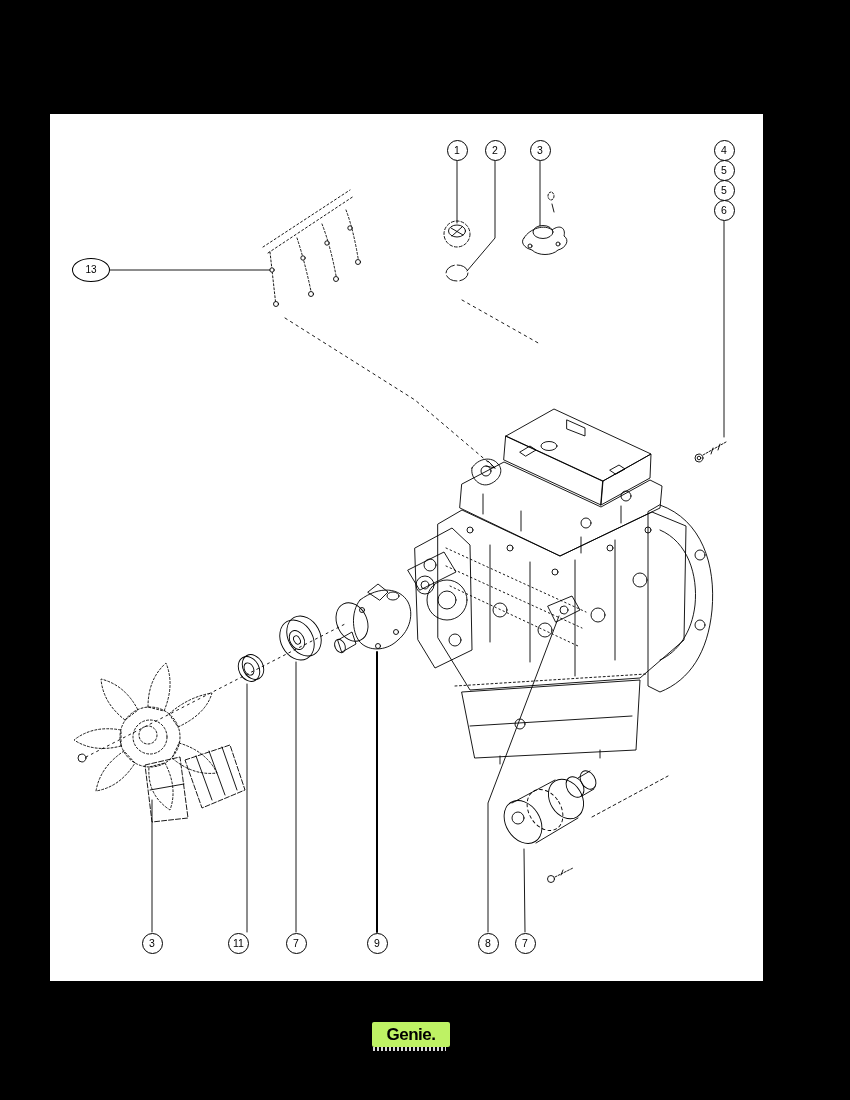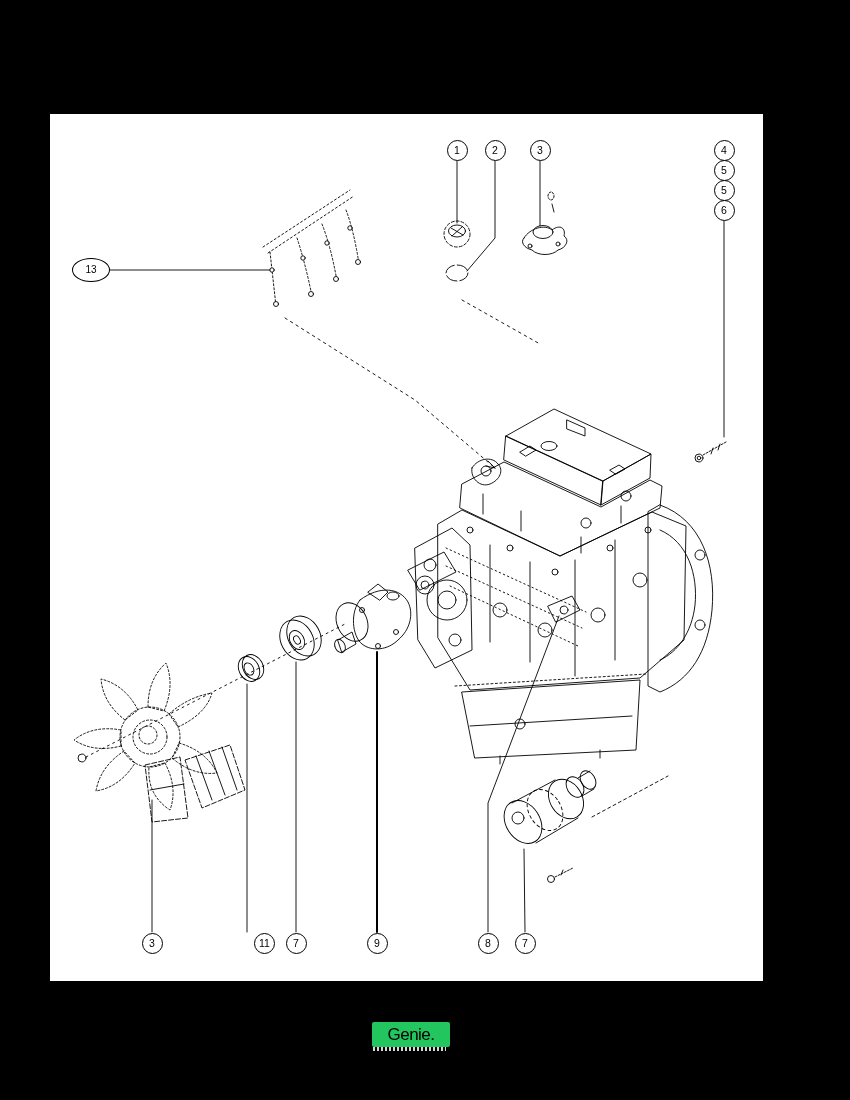--- a/index.html
+++ b/index.html
@@ -9,23 +9,23 @@
   }
   .page{position:absolute;left:50px;top:114px;width:713px;height:867px;background:#fff;}
   svg.art{position:absolute;left:0;top:0;z-index:2;}
   .callout{
     position:absolute;width:21px;height:21px;border:1.2px solid #000;border-radius:50%;
     background:#fff;color:#000;display:flex;align-items:center;justify-content:center;
     font-size:10.5px;line-height:1;z-index:3;box-sizing:border-box;
   }
   .callout.lg{width:38px;height:24px;font-size:10px;}
   .logo-box{
-    position:absolute;left:372px;top:1022px;width:78px;height:25px;background:#22c55e;
+    position:absolute;left:372px;top:1022px;width:78px;height:25px;background:#bef264;
     color:#000;display:flex;align-items:center;justify-content:center;
-    font-weight:normal;font-size:17px;letter-spacing:-0.5px;z-index:3;border-radius:2px;
+    font-weight:bold;font-size:17px;letter-spacing:-0.5px;z-index:3;border-radius:2px;
   }
   .logo-fineprint{
     position:absolute;left:373px;top:1047px;width:73px;height:4px;z-index:3;
     background:repeating-linear-gradient(90deg,#fff 0 2px,rgba(255,255,255,0) 2px 4px);
     opacity:.85;
   }
 </style>
 </head>
 <body>
 
@@ -249,20 +249,20 @@
 
 <div class="callout" style="left:446.5px;top:139.5px">1</div>
 <div class="callout" style="left:484.5px;top:139.5px">2</div>
 <div class="callout" style="left:529.5px;top:139.5px">3</div>
 <div class="callout" style="left:713.5px;top:139.5px">4</div>
 <div class="callout" style="left:713.5px;top:159.5px">5</div>
 <div class="callout" style="left:713.5px;top:179.5px">5</div>
 <div class="callout" style="left:713.5px;top:199.5px">6</div>
 <div class="callout lg" style="left:72px;top:258px">13</div>
 <div class="callout" style="left:141.5px;top:932.5px">3</div>
-<div class="callout" style="left:254px;top:932.5px">11</div>
+<div class="callout" style="left:228px;top:932.5px">11</div>
 <div class="callout" style="left:285.5px;top:932.5px">7</div>
 <div class="callout" style="left:366.5px;top:932.5px">9</div>
 <div class="callout" style="left:477.5px;top:932.5px">8</div>
 <div class="callout" style="left:514.5px;top:932.5px">7</div>
 
 <div class="logo-box">Genie.</div>
 <div class="logo-fineprint"></div>
 
 </body></html>

